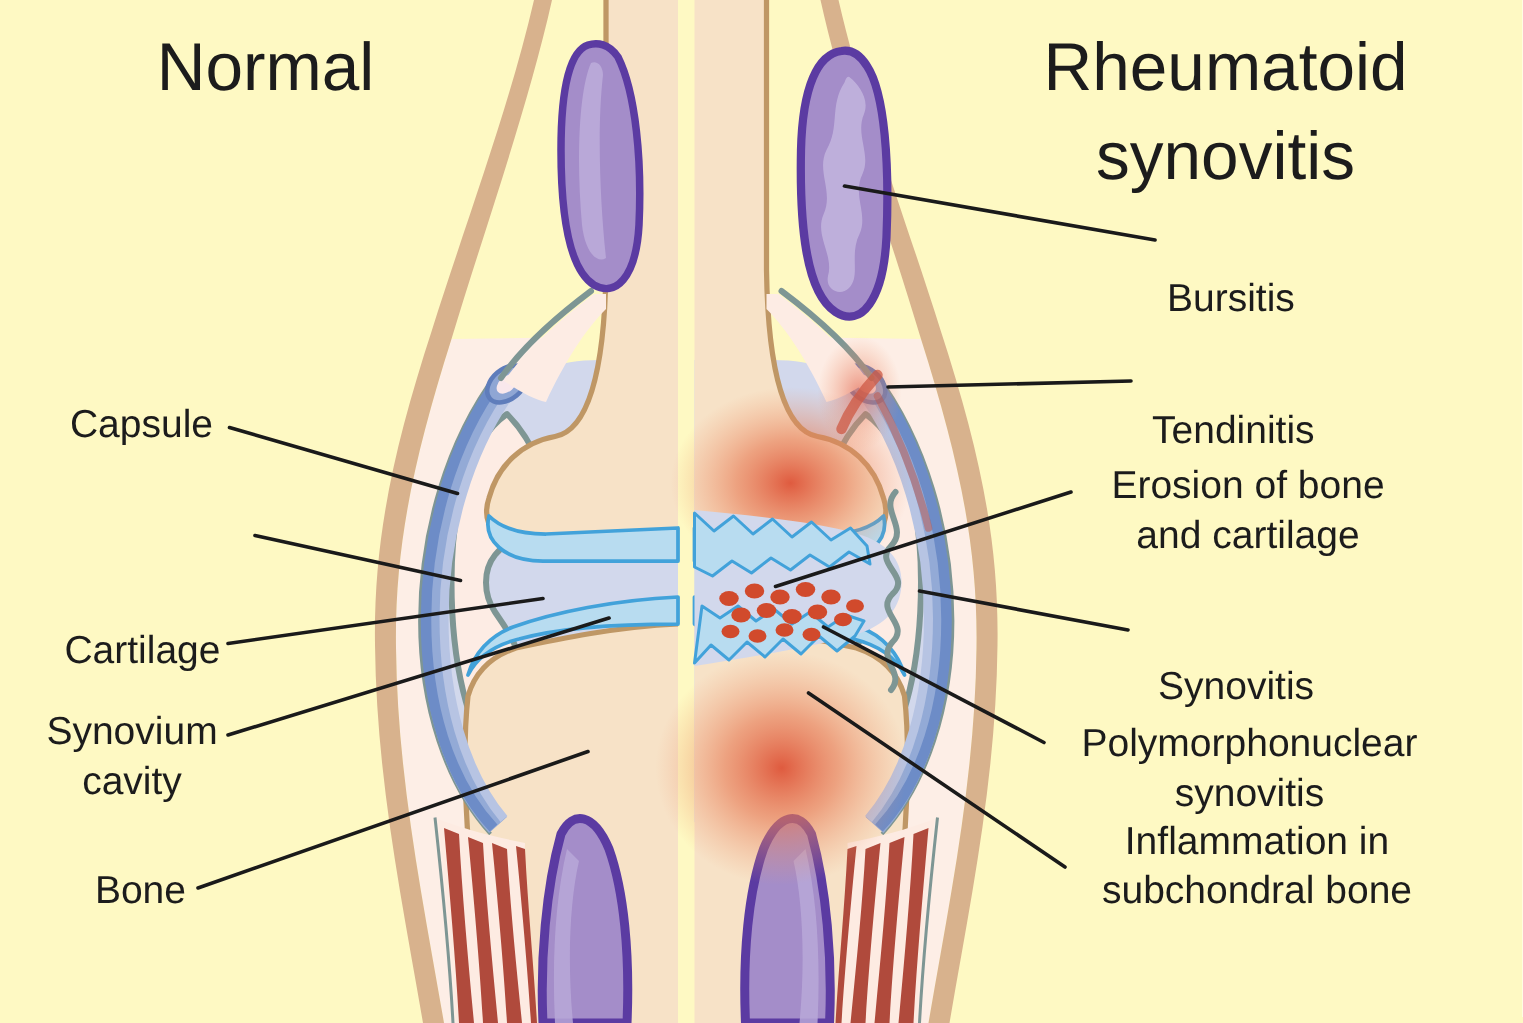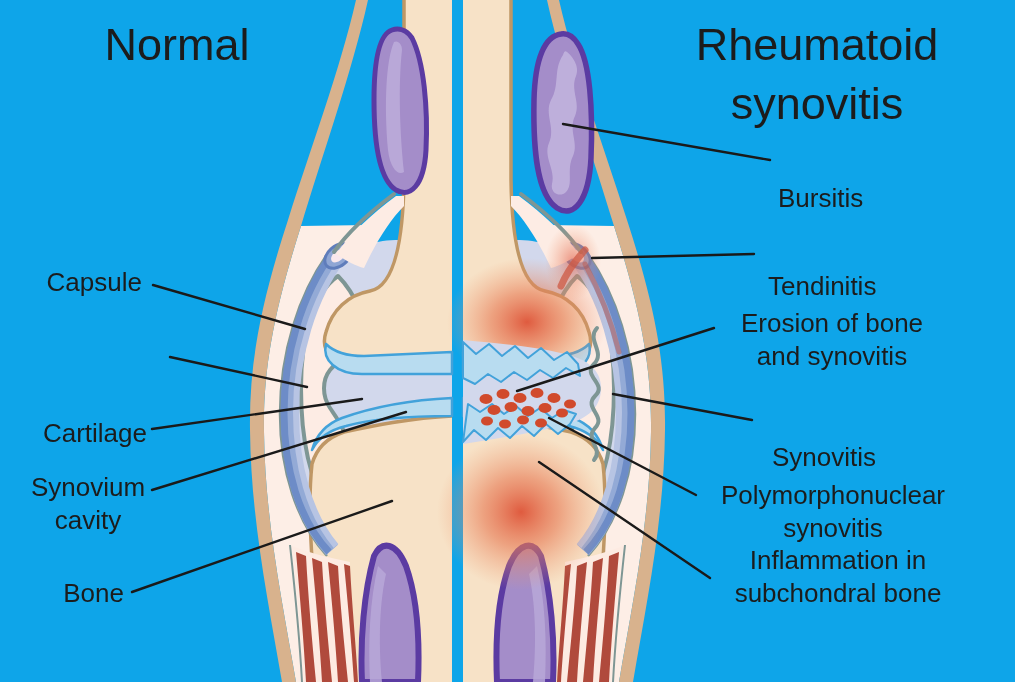--- a/index.html
+++ b/index.html
@@ -1,17 +1,17 @@
 <!DOCTYPE html>
 <html><head>
 <meta charset="utf-8">
 <style>
   html,body{margin:0;padding:0;background:#fff;}
   #stage{
-    position:relative;width:1015px;height:682px;background:#0ea5e9;overflow:hidden;
+    position:relative;width:1015px;height:682px;background:#fef9c3;overflow:hidden;
     font-family:"Liberation Sans", sans-serif;
   }
   #art{position:absolute;left:0;top:0;}
   .title{
     position:absolute;color:#1c1c1c;font-size:45px;font-weight:400;
     text-align:center;line-height:1.3;letter-spacing:0px;
   }
   .lbl{
     position:absolute;color:#1c1c1c;font-size:26px;font-weight:400;line-height:1.25;
   }
@@ -169,18 +169,18 @@
 <div class="title" style="left:37px;top:16px;width:280px;">Normal</div>
 <div class="title" style="left:652px;top:16px;width:330px;">Rheumatoid synovitis</div>
 
 <div class="lbl r" style="left:20px;top:266px;width:122px;">Capsule</div>
 <div class="lbl r" style="left:15px;top:417px;width:132px;">Cartilage</div>
 <div class="lbl c" style="left:30px;top:471px;width:116px;">Synovium cavity</div>
 <div class="lbl r" style="left:40px;top:577px;width:84px;">Bone</div>
 
 <div class="lbl l" style="left:778px;top:150px;width:140px;">Bursitis</div>
 <div class="lbl l" style="left:768px;top:238px;width:160px;">Tendinitis</div>
-<div class="lbl c" style="left:717px;top:307px;width:230px;">Erosion of bone and synovitis</div>
+<div class="lbl c" style="left:717px;top:307px;width:230px;">Erosion of bone and cartilage</div>
 <div class="lbl l" style="left:772px;top:409px;width:140px;">Synovitis</div>
 <div class="lbl c" style="left:688px;top:479px;width:290px;">Polymorphonuclear synovitis</div>
 <div class="lbl c" style="left:703px;top:544px;width:270px;">Inflammation in subchondral bone</div>
 
 </div>
 
 </body></html>

